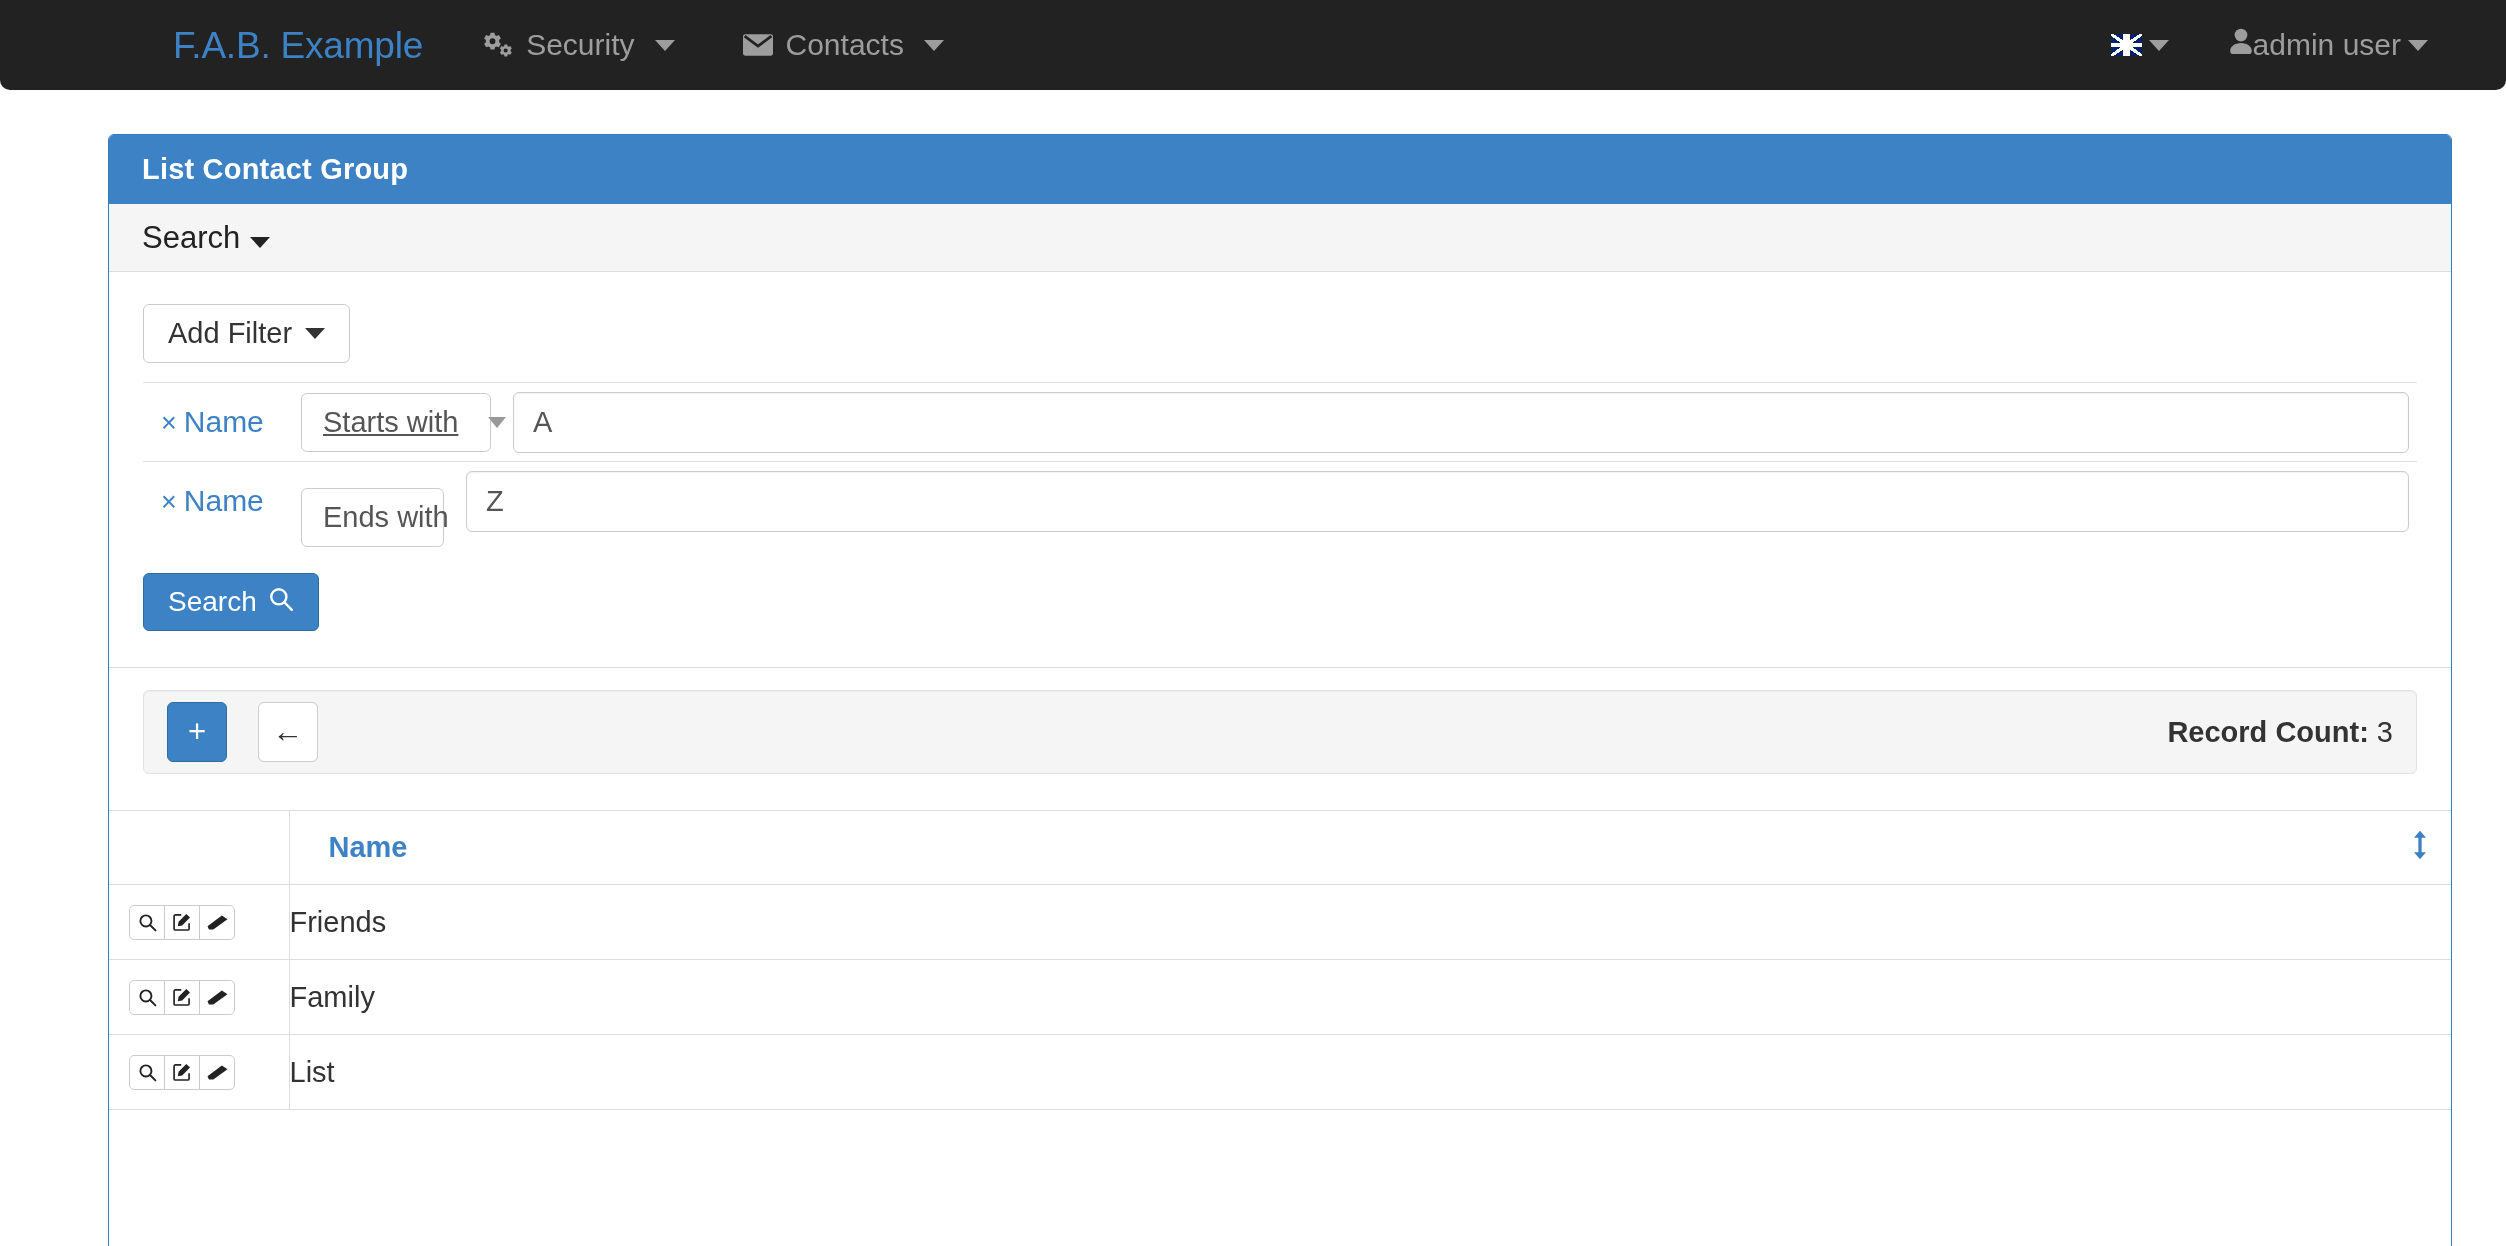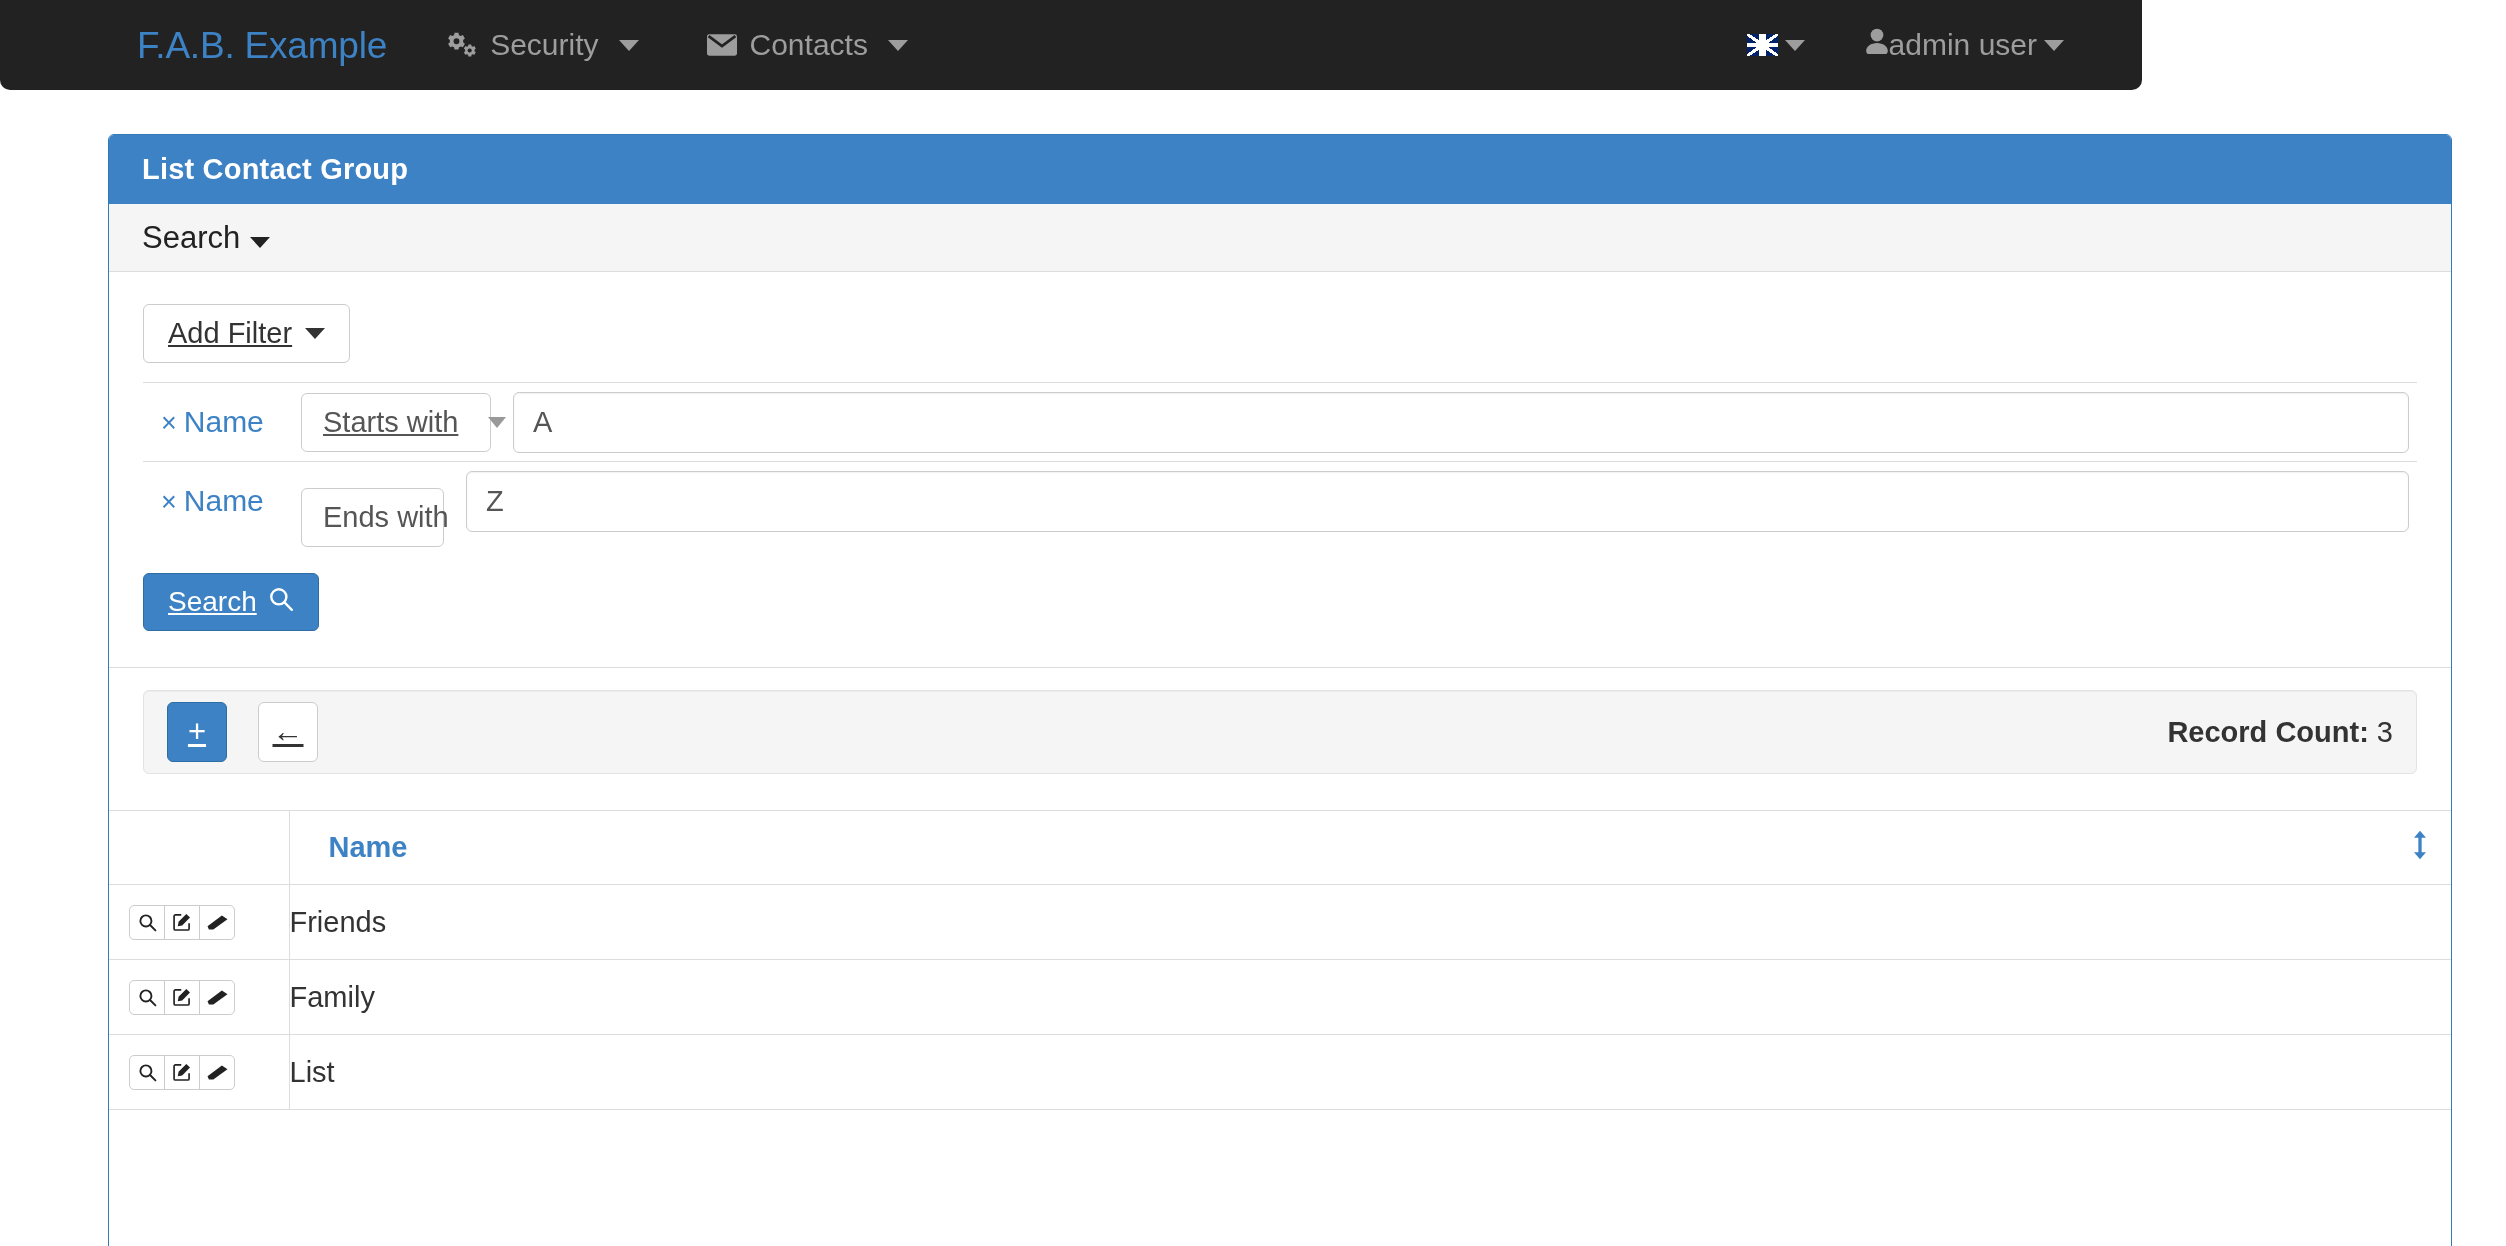--- a/index.html
+++ b/index.html
@@ -8,25 +8,25 @@
     margin: 0; padding: 0;
     width: 2506px; height: 1246px;
     background: #ffffff;
     overflow: hidden;
     font-family: "Liberation Sans", "DejaVu Sans", sans-serif;
   }
 
   
   .navbar {
     position: absolute; top: 0; left: 0;
-    width: 2142px; height: 90px;
+    width: 2506px; height: 90px;
     background: #222222;
     border-bottom-left-radius: 10px;
     border-bottom-right-radius: 10px;
-    display: flex; align-items: center;
+    display: flex; align-items: center; padding-left: 36px;
   }
   .nav-brand {
     margin-left: 137px;
     color: #3c82c4;
     font-size: 37px;
     line-height: 1;
     letter-spacing: -0.2px;
     white-space: nowrap;
     text-decoration: none;
   }
@@ -128,21 +128,20 @@
 
   .search-body { padding: 32px 34px 0 34px; }
 
   .btn {
     font-family: "Liberation Sans", "DejaVu Sans", sans-serif;
     border-radius: 6px;
     cursor: pointer;
     display: inline-flex;
     align-items: center;
     justify-content: center;
-    text-decoration: underline;
   }
   .btn-default {
     background: #ffffff;
     border: 1px solid #cccccc;
     color: #333333;
   }
   .btn-primary {
     background: #3c82c4;
     border: 1px solid #2e6da4;
     color: #ffffff;

